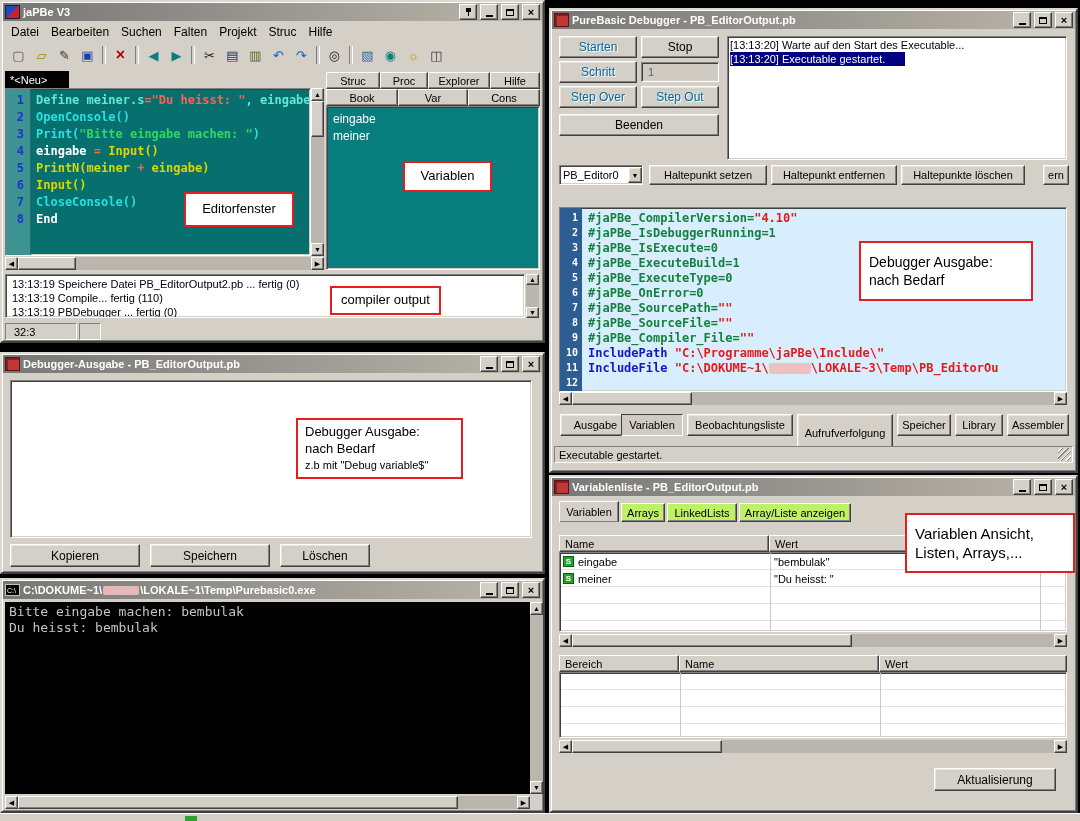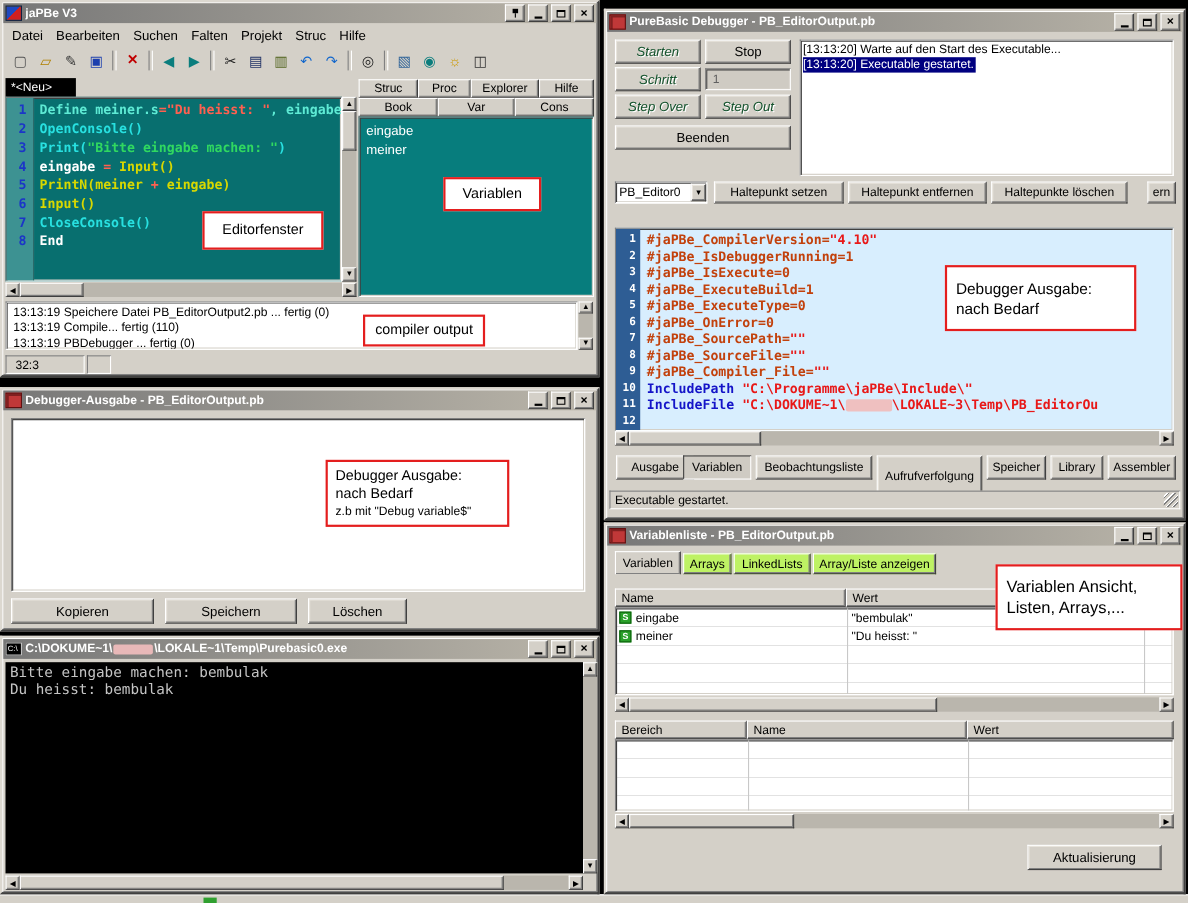--- a/index.html
+++ b/index.html
@@ -18,21 +18,21 @@
   .pin::after{content:"";display:block;width:1px;height:4px;background:#000;margin:0 auto;}
   .ic-min{display:inline-block;width:7px;height:2px;background:#000;margin-top:7px;}
   .ic-max{display:inline-block;width:8px;height:7px;border:1px solid #000;border-top-width:2px;box-sizing:border-box;}
   .menubar{position:absolute;left:3px;right:3px;top:21px;height:17px;display:flex;align-items:center;font-size:12px;color:#000;}
   .menubar span{padding:1px 6px;}
   .toolbar{position:absolute;left:3px;right:3px;top:39px;height:28px;display:flex;align-items:center;padding-left:2px;}
   .tool{width:23px;height:22px;display:flex;align-items:center;justify-content:center;font-size:13px;}
   .tsep{width:2px;height:18px;border-left:1px solid #808080;border-right:1px solid #fff;margin:0 3px;}
   .btn{background:#D4D0C8;border:1px solid;border-color:#fff #404040 #404040 #fff;box-shadow:inset -1px -1px 0 #808080,inset 1px 1px 0 #E8E4DC;display:flex;align-items:center;justify-content:center;font-size:12px;color:#000;box-sizing:border-box;}
   .btn.sm{font-size:11px;}
-  .disabled{color:#14532d;text-shadow:1px 1px 0 #fff;font-style:italic;}
+  .disabled{color:#0369a1;text-shadow:1px 1px 0 #fff;}
   .pressed{border-color:#404040 #fff #fff #404040;box-shadow:none;background:#CFCBC3;}
   .sunken{border:1px solid;border-color:#808080 #fff #fff #808080;box-shadow:inset 1px 1px 0 #404040,inset -1px -1px 0 #D4D0C8;box-sizing:border-box;}
   .white{background:#fff;}
   .anno{position:absolute;background:#fff;border:2px solid #E41E1E;display:flex;flex-direction:column;align-items:center;justify-content:center;font-size:13px;color:#000;z-index:6;line-height:1.3;text-align:left;}
   .doctab{position:absolute;background:#000;color:#fff;font-size:11px;display:flex;align-items:center;padding-left:5px;box-sizing:border-box;}
   .editor{background:#086F6F;font-family:"DejaVu Sans Mono",monospace;font-size:12px;font-weight:bold;overflow:hidden;}
   .egutbg{position:absolute;left:0;top:0;bottom:0;width:24px;background:#3D9292;border-right:1px solid #2a6a6a;}
   .eline{display:flex;height:17px;align-items:center;position:relative;}
   .eln{width:24px;color:#1b35c8;text-align:right;padding-right:6px;box-sizing:border-box;flex-shrink:0;}
   .ecode{padding-left:6px;white-space:pre;}
@@ -42,25 +42,25 @@
   .outarea{font-size:11px;color:#000;line-height:14px;padding:2px 6px;overflow:hidden;}
   .statuscell{position:absolute;height:17px;background:#D4D0C8;border:1px solid;border-color:#808080 #fff #fff #808080;font-size:11px;display:flex;align-items:center;padding-left:8px;box-sizing:border-box;text-align:center;}
   .sb-track{position:absolute;background:#BAB6AD;}
   .sb-btn{position:absolute;width:13px;height:13px;background:#D4D0C8;border:1px solid;border-color:#fff #404040 #404040 #fff;box-shadow:inset -1px -1px 0 #808080;font-size:7px;display:flex;align-items:center;justify-content:center;color:#000;box-sizing:border-box;}
   .sb-thumb{position:absolute;background:#D4D0C8;border:1px solid;border-color:#fff #404040 #404040 #fff;box-shadow:inset -1px -1px 0 #808080;box-sizing:border-box;}
   .dcode{background:#D8EEFE;font-family:"DejaVu Sans Mono",monospace;font-size:12px;font-weight:bold;overflow:hidden;}
   .dgutbg{position:absolute;left:0;top:0;bottom:0;width:22px;background:#2E5D94;}
   .dline{display:flex;height:15px;align-items:center;position:relative;}
   .dln{width:22px;color:#fff;font-size:10px;text-align:right;padding-right:4px;box-sizing:border-box;flex-shrink:0;}
   .dcodeln{padding-left:6px;white-space:pre;}
-  .dm{color:#c2410c;} .dr{color:#E81818;} .db{color:#1414C8;}
+  .dm{color:#15803d;} .dr{color:#E81818;} .db{color:#1414C8;}
   .censor{display:inline-block;width:42px;height:11px;background:#EFC0C0;border-radius:2px;vertical-align:middle;}
   .censor.small{width:36px;height:9px;background:#E8B8B8;}
   .loglines{font-size:11px;line-height:14px;padding:1px 2px;color:#000;}
-  .logsel{background:#000080;color:#fff;display:inline-block;padding-right:2px;}
+  .logsel{background:#000080;color:#fff;display:inline-block;padding-right:20px;}
   .console-text{font-family:"DejaVu Sans Mono",monospace;font-size:13px;color:#C4C4C4;line-height:16px;white-space:pre;}
   .vtab{position:absolute;background:#bef264;border:1px solid;border-color:#fff #404040 #404040 #fff;box-shadow:inset -1px -1px 0 #808080;font-size:11px;display:flex;align-items:center;justify-content:center;box-sizing:border-box;}
   .hdrcell{position:absolute;height:17px;background:#D4D0C8;border:1px solid;border-color:#fff #404040 #404040 #fff;box-shadow:inset -1px -1px 0 #808080;font-size:11px;display:flex;align-items:center;padding-left:5px;box-sizing:border-box;}
   .tbody{position:absolute;background:#fff;overflow:hidden;background-image:repeating-linear-gradient(to bottom,transparent 0 16px,#E2E2E2 16px 17px);}
   .vline{position:absolute;top:0;bottom:0;width:1px;background:#C8C8C8;}
   .trow{position:absolute;left:0;right:0;height:17px;display:flex;align-items:center;font-size:11px;color:#000;}
   .sicn{width:11px;height:11px;background:#2AA02A;border:1px solid #0A600A;color:#fff;font-size:8px;font-weight:bold;display:flex;align-items:center;justify-content:center;margin:0 4px 0 3px;box-sizing:border-box;}
   .twert{position:absolute;left:214px;}
   .grip{position:absolute;right:1px;bottom:1px;width:13px;height:13px;background:repeating-linear-gradient(135deg,transparent 0 2px,#fff 2px 3px,#808080 3px 4px);}
 </style>

